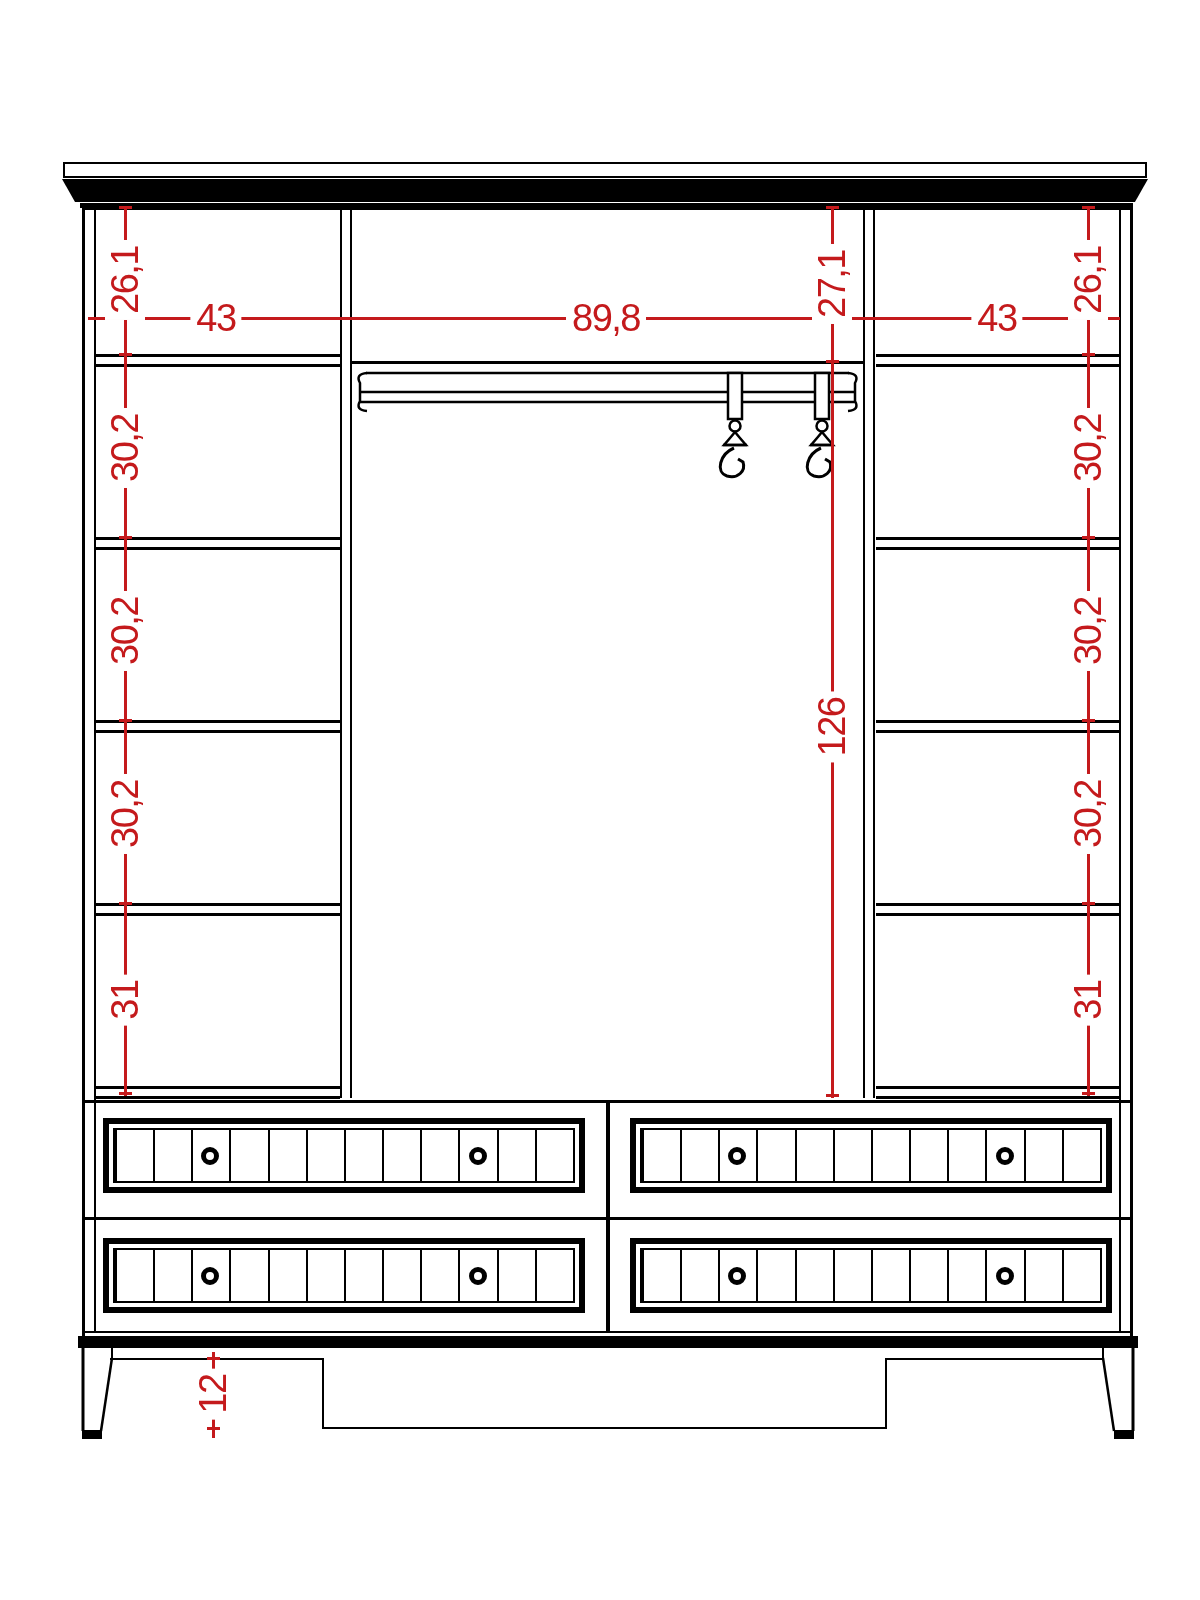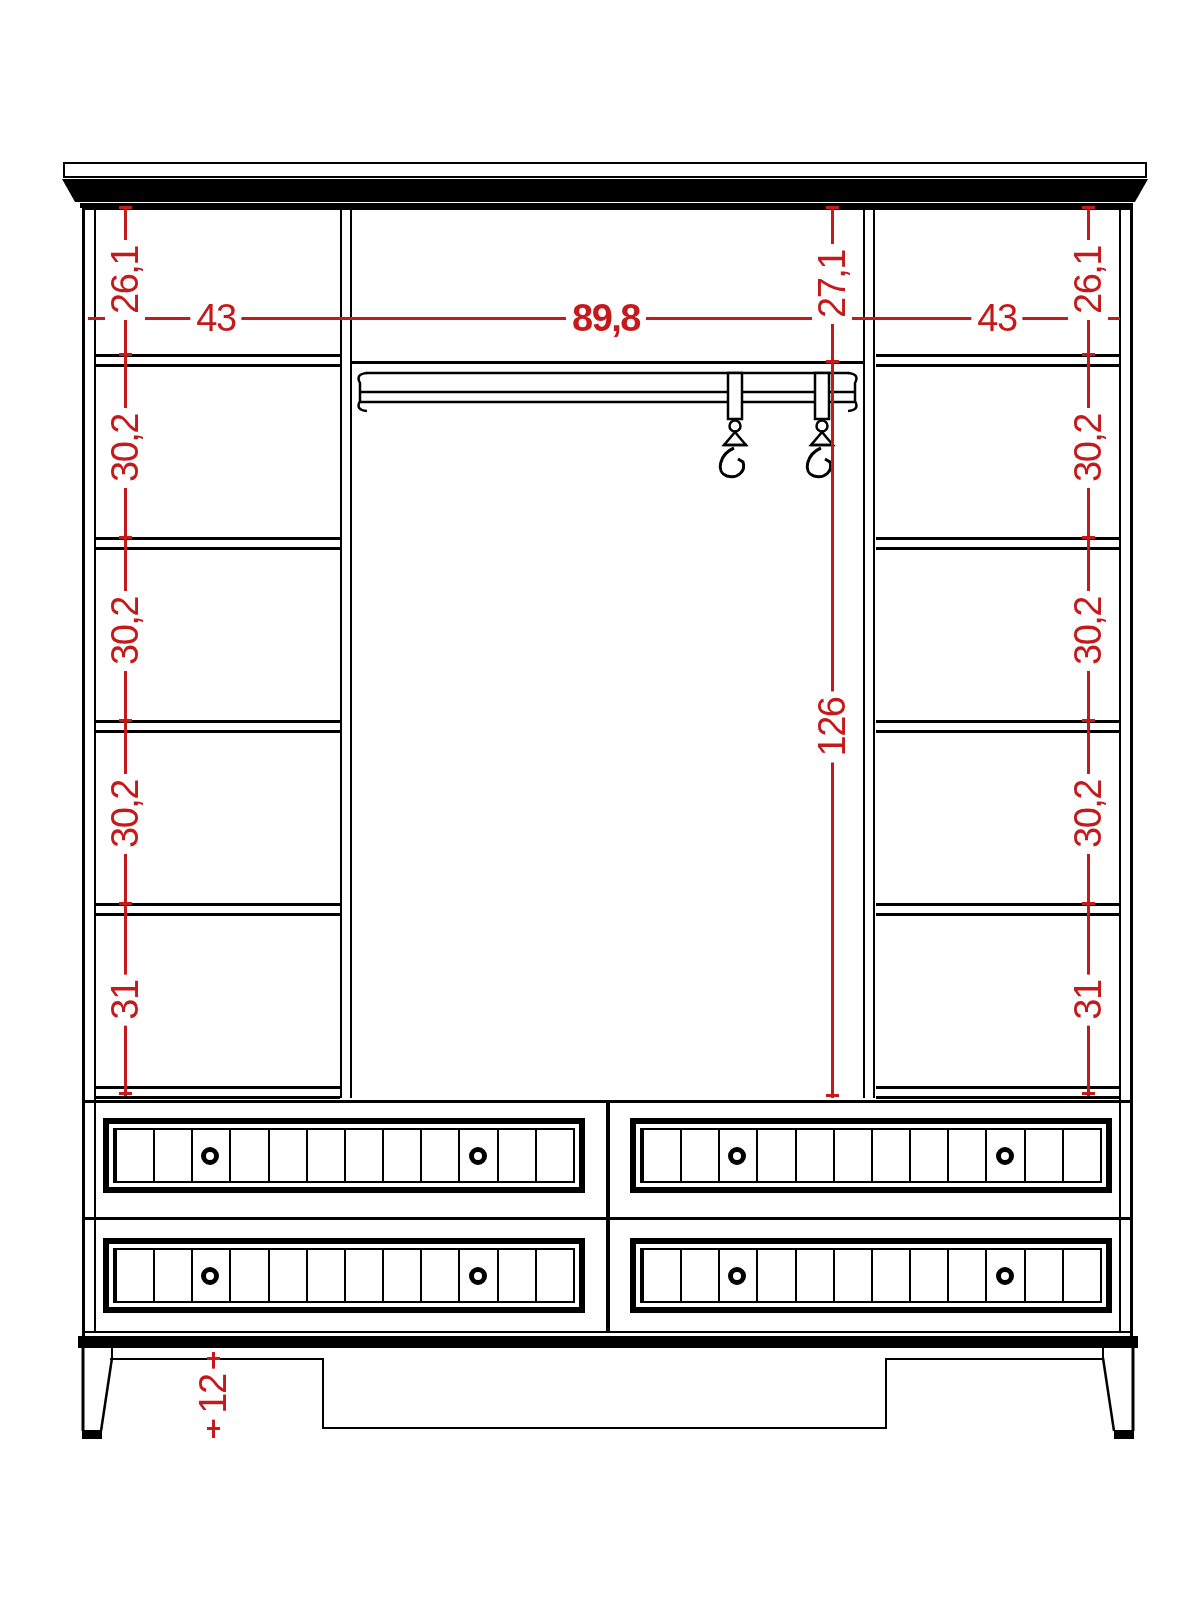--- a/index.html
+++ b/index.html
@@ -167,21 +167,21 @@
   <div class="rtick" style="left:1082px;top:719px;width:13px;height:3px;"></div>
   <div class="rtick" style="left:1082px;top:902px;width:13px;height:3px;"></div>
   <div class="rtick" style="left:1082px;top:1092px;width:13px;height:3px;"></div>
   <div class="rtick" style="left:826px;top:206px;width:13px;height:3px;"></div>
   <div class="rtick" style="left:826px;top:360px;width:13px;height:3px;"></div>
   <div class="rtick" style="left:826px;top:1094px;width:13px;height:3px;"></div>
   <div class="rtick" style="left:207px;top:1357px;width:13px;height:3px;"></div>
   <div class="rtick" style="left:207px;top:1427px;width:13px;height:3px;"></div>
 
   <div class="dlab" style="left:216px;top:318px;">43</div>
-  <div class="dlab" style="left:606px;top:318px;font-weight:bold;">89,8</div>
+  <div class="dlab" style="left:606px;top:318px;">89,8</div>
   <div class="dlab" style="left:997px;top:318px;">43</div>
 
   <div class="dlab-v" style="left:125px;top:280px;">26,1</div>
   <div class="dlab-v" style="left:125px;top:448px;">30,2</div>
   <div class="dlab-v" style="left:125px;top:631px;">30,2</div>
   <div class="dlab-v" style="left:125px;top:814px;">30,2</div>
   <div class="dlab-v" style="left:125px;top:1000px;">31</div>
 
   <div class="dlab-v" style="left:1088px;top:280px;">26,1</div>
   <div class="dlab-v" style="left:1088px;top:448px;">30,2</div>

